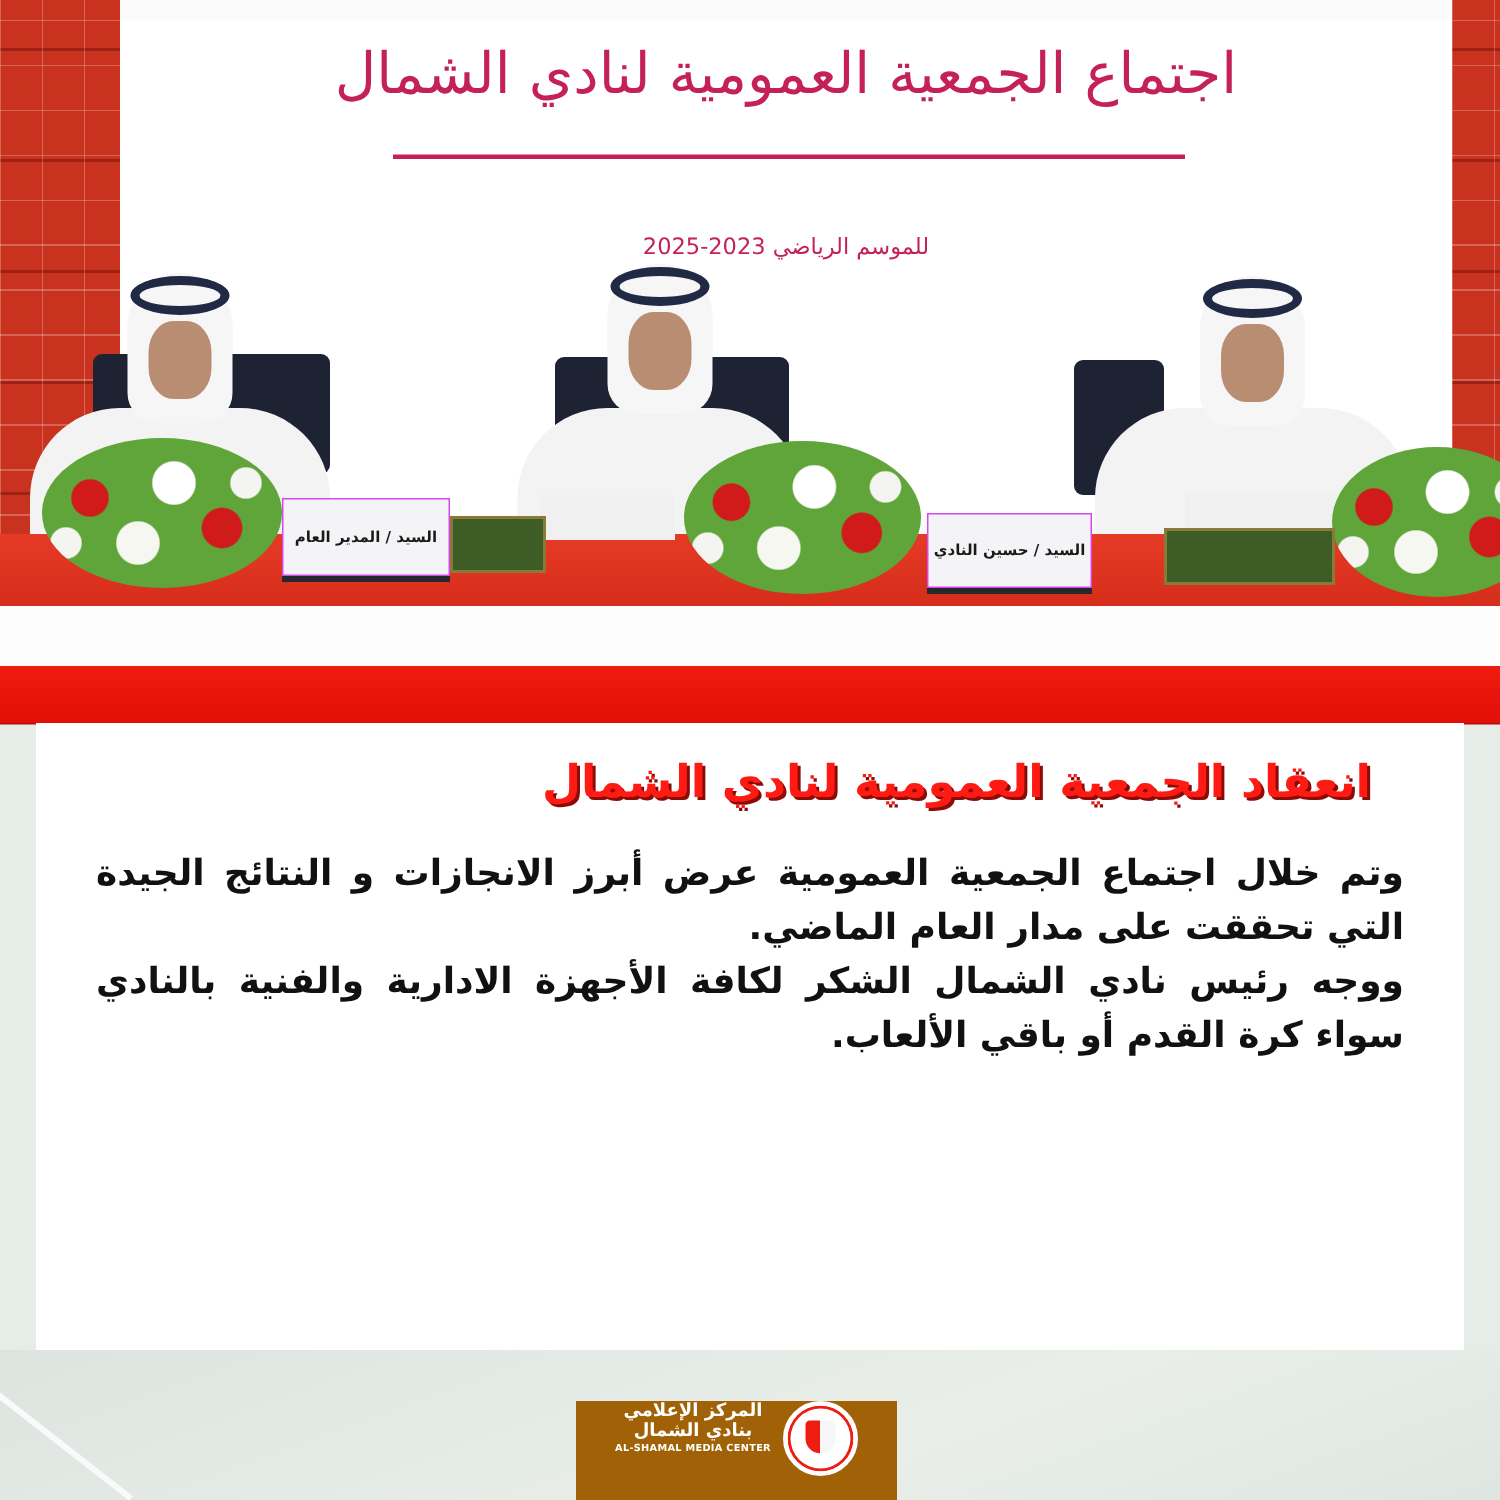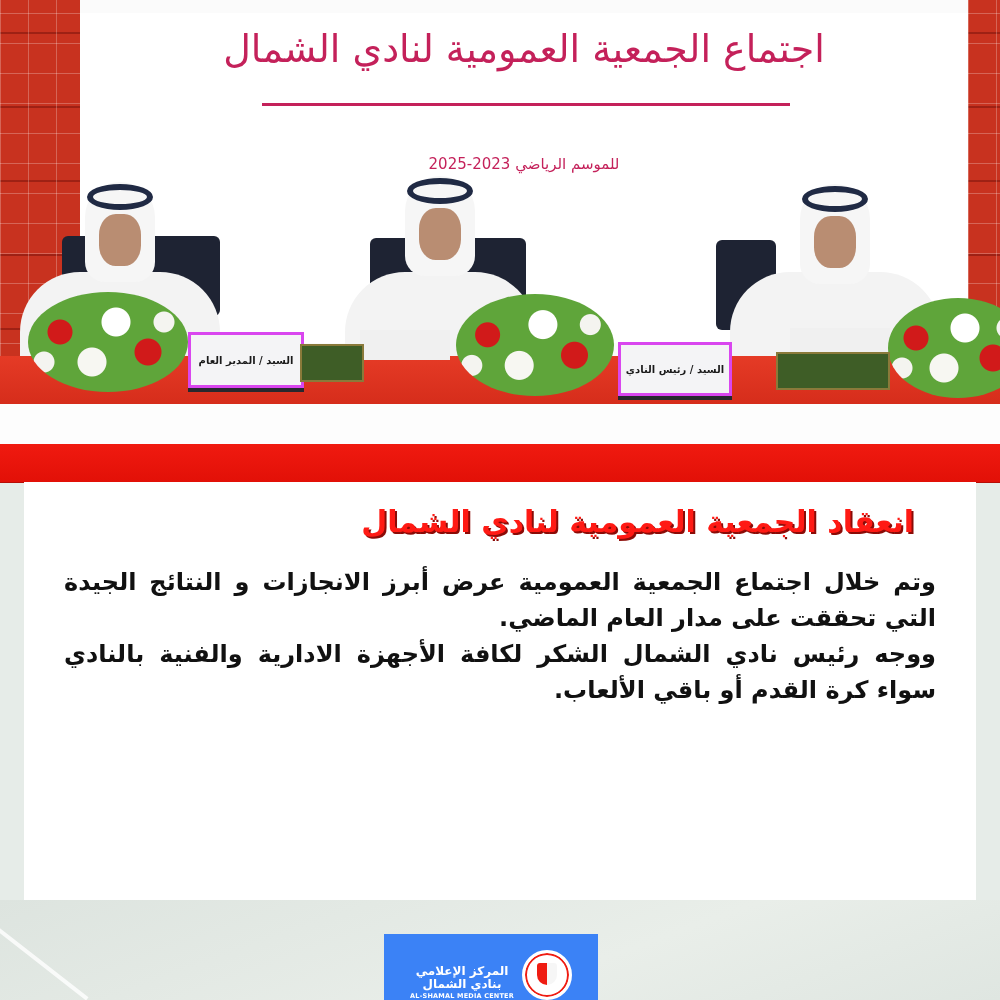--- a/index.html
+++ b/index.html
@@ -66,21 +66,21 @@
     background:
       radial-gradient(circle at 20% 40%, #d11a1a 0 12px, transparent 13px),
       radial-gradient(circle at 55% 30%, #ffffff 0 14px, transparent 15px),
       radial-gradient(circle at 75% 60%, #d11a1a 0 13px, transparent 14px),
       radial-gradient(circle at 40% 70%, #f7f7f2 0 14px, transparent 15px),
       radial-gradient(circle at 85% 30%, #f4f4f0 0 10px, transparent 11px),
       radial-gradient(circle at 10% 70%, #f4f4f0 0 10px, transparent 11px),
       #5fa53a;
   }
   .nameplate {
-    position: absolute; background: #f4f4f6; border: 3px solid #d946ef;
+    position: absolute; background: #f4f4f6; border: 1px solid #d946ef;
     box-shadow: 0 4px 0 #26282e; display: flex; align-items: center; justify-content: center;
     font-size: 10px; font-weight: bold; color: #1a1a1a; direction: rtl;
   }
   .tissue {
     position: absolute; background: #3e5d26; border: 2px solid #8a7a3a;
   }
   .paper { position: absolute; background: #f0f0f0; }
 
   
   .gap-white { position: absolute; left: 0; right: 0; top: 404px; height: 40px; background: #fdfdfd; }
@@ -113,21 +113,21 @@
   .footer-bg {
     position: absolute; left: 0; right: 0; top: 900px; height: 100px;
     background: linear-gradient(160deg, #dde4df 0%, #e9eee9 60%, #dfe6e1 100%);
   }
   .footer-bg::before {
     content: ""; position: absolute; left: -20px; top: 60px; width: 120px; height: 4px;
     background: #ffffff; transform: rotate(38deg); opacity: 0.8;
   }
   .logo-box {
     position: absolute; left: 384px; top: 934px; width: 214px; height: 66px;
-    background: #3b82f6; display: flex; align-items: flex-end; justify-content: center; gap: 8px;
+    background: #a16207; display: flex; align-items: flex-start; justify-content: center; gap: 8px;
   }
   .logo-text { color: #ffffff; direction: rtl; text-align: center; line-height: 1.05; }
   .logo-text .ar1, .logo-text .ar2 { font-size: 12px; font-weight: bold; display: block; }
   .logo-text .en { font-size: 6.5px; font-weight: bold; display: block; direction: ltr; margin-top: 3px; letter-spacing: 0.2px; }
   .crest {
     width: 44px; height: 44px; border-radius: 50%; background: #ffffff;
     border: 3px solid #ffffff; box-shadow: inset 0 0 0 2px #ef1c12;
     position: relative;
   }
   .crest::after {
@@ -176,21 +176,21 @@
   <div class="paper" style="left:790px;top:328px;width:100px;height:26px;"></div>
 
   <div class="flowers" style="left:28px;top:292px;width:160px;height:100px;"></div>
   <div class="flowers" style="left:456px;top:294px;width:158px;height:102px;"></div>
   <div class="flowers" style="left:888px;top:298px;width:140px;height:100px;"></div>
 
   <div class="nameplate" style="left:188px;top:332px;width:110px;height:50px;">
     <span>السيد / المدير العام</span>
   </div>
   <div class="nameplate" style="left:618px;top:342px;width:108px;height:48px;">
-    <span>السيد / رئيس النادي</span>
+    <span>السيد / حسين النادي</span>
   </div>
 
   <div class="tissue" style="left:300px;top:344px;width:60px;height:34px;"></div>
   <div class="tissue" style="left:776px;top:352px;width:110px;height:34px;"></div>
 </div>
 
 <div class="gap-white"></div>
 <div class="red-band"></div>
 
 <div class="card">

